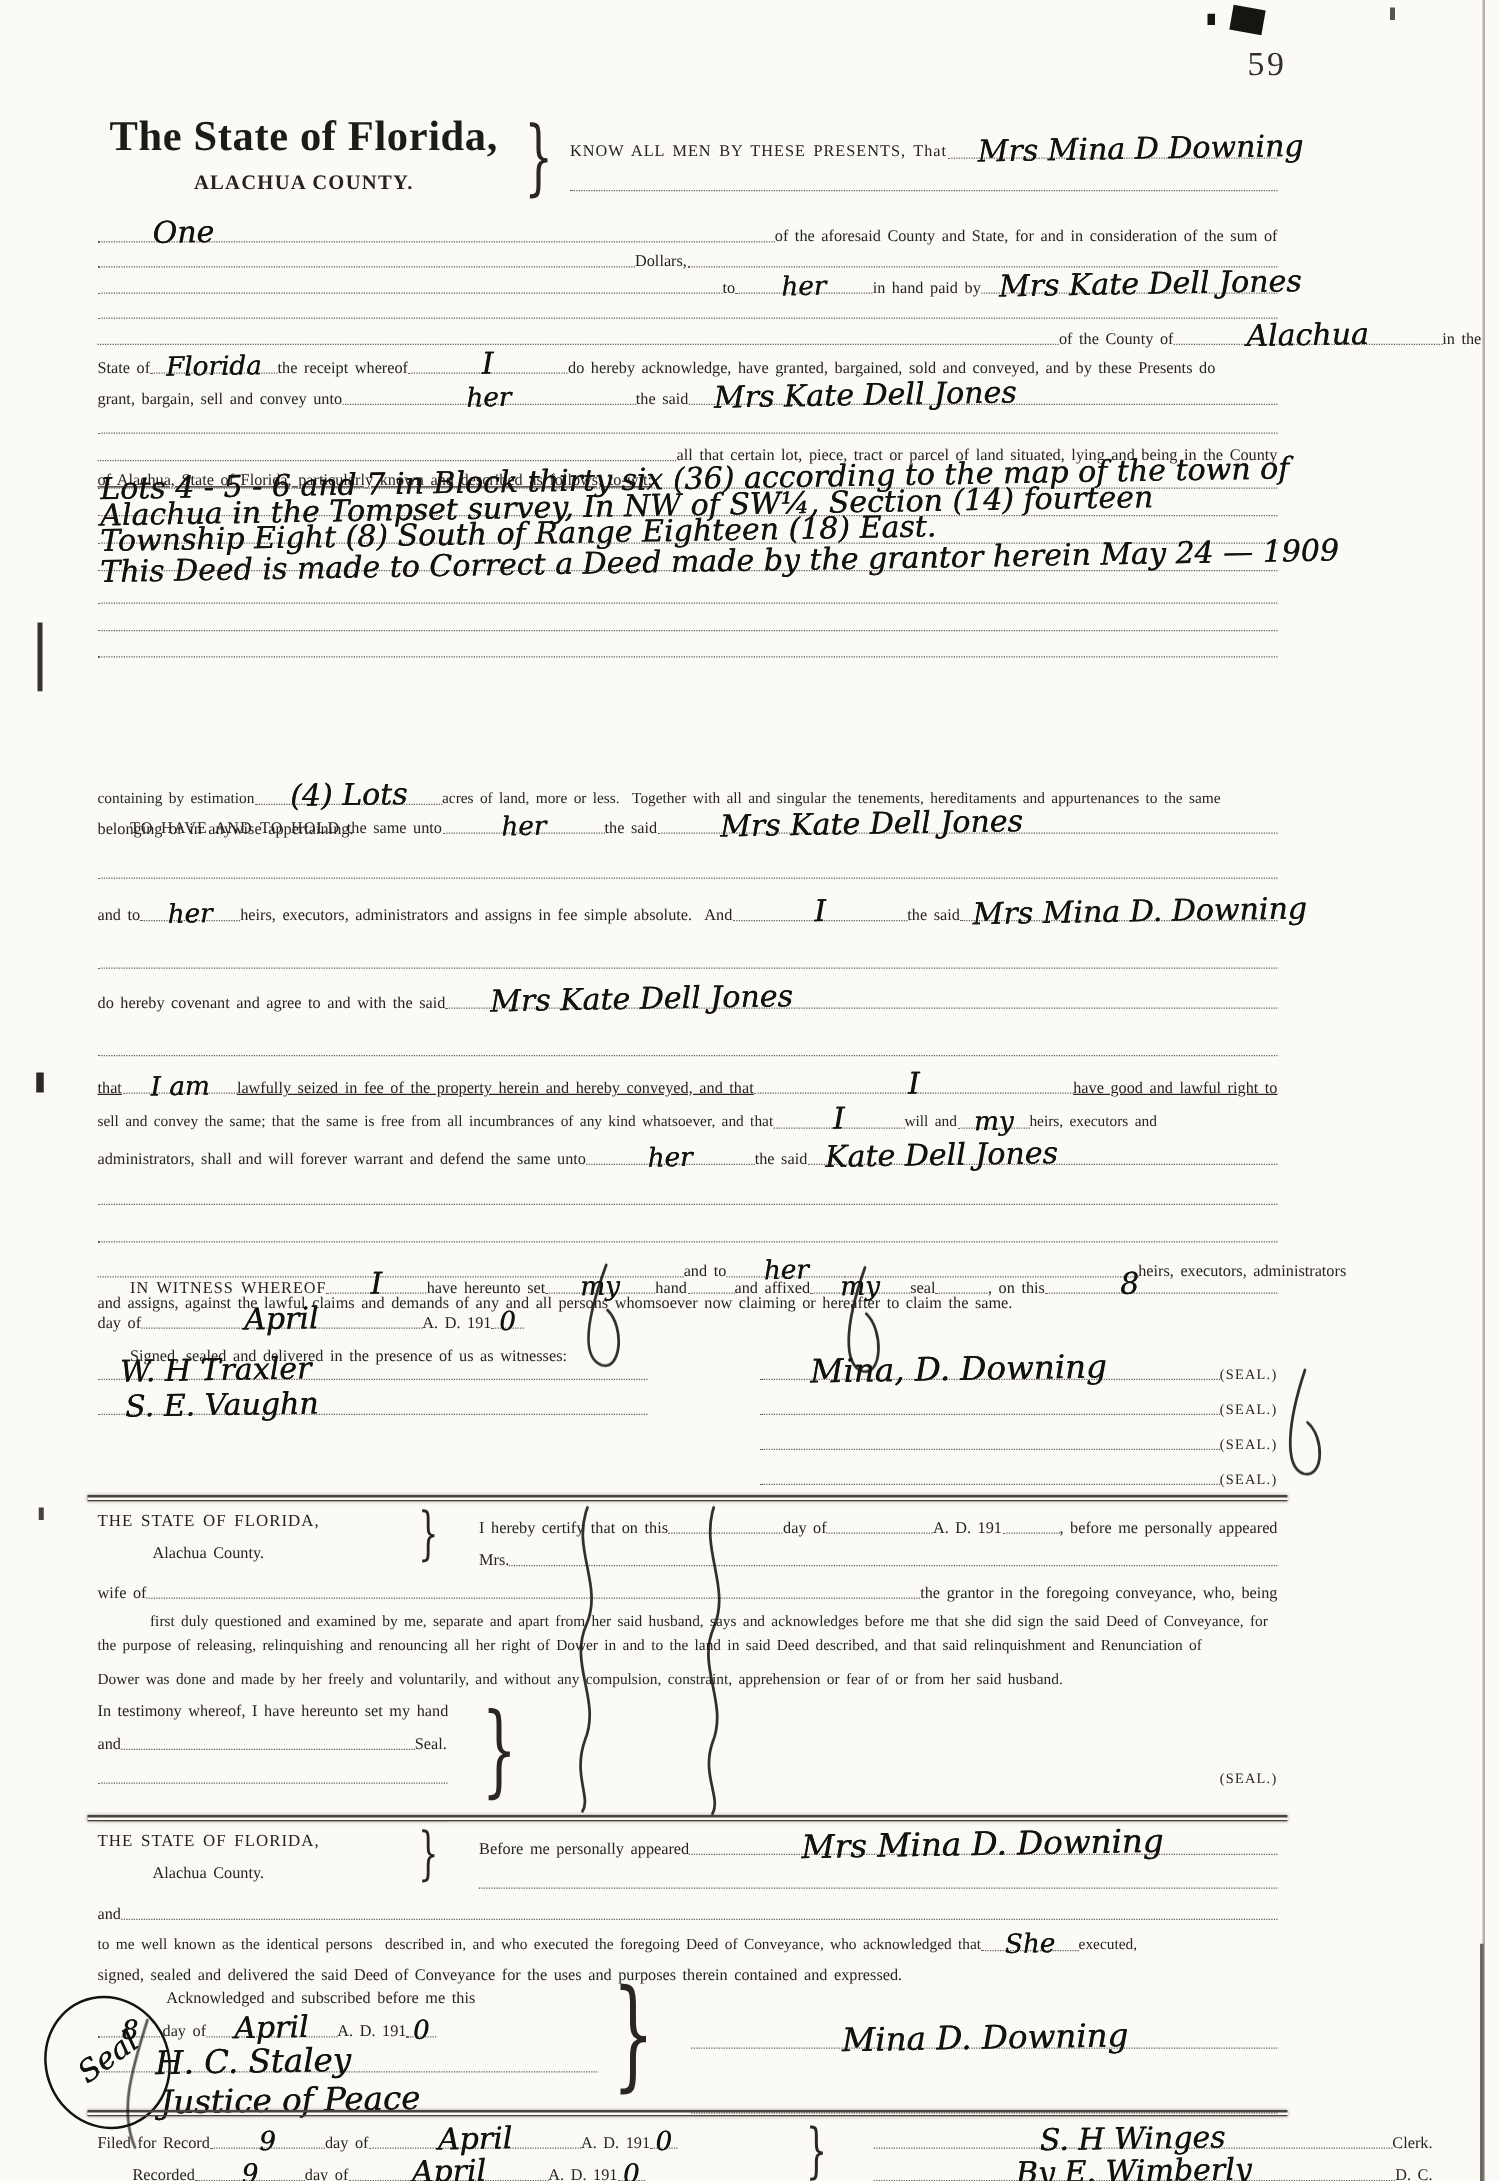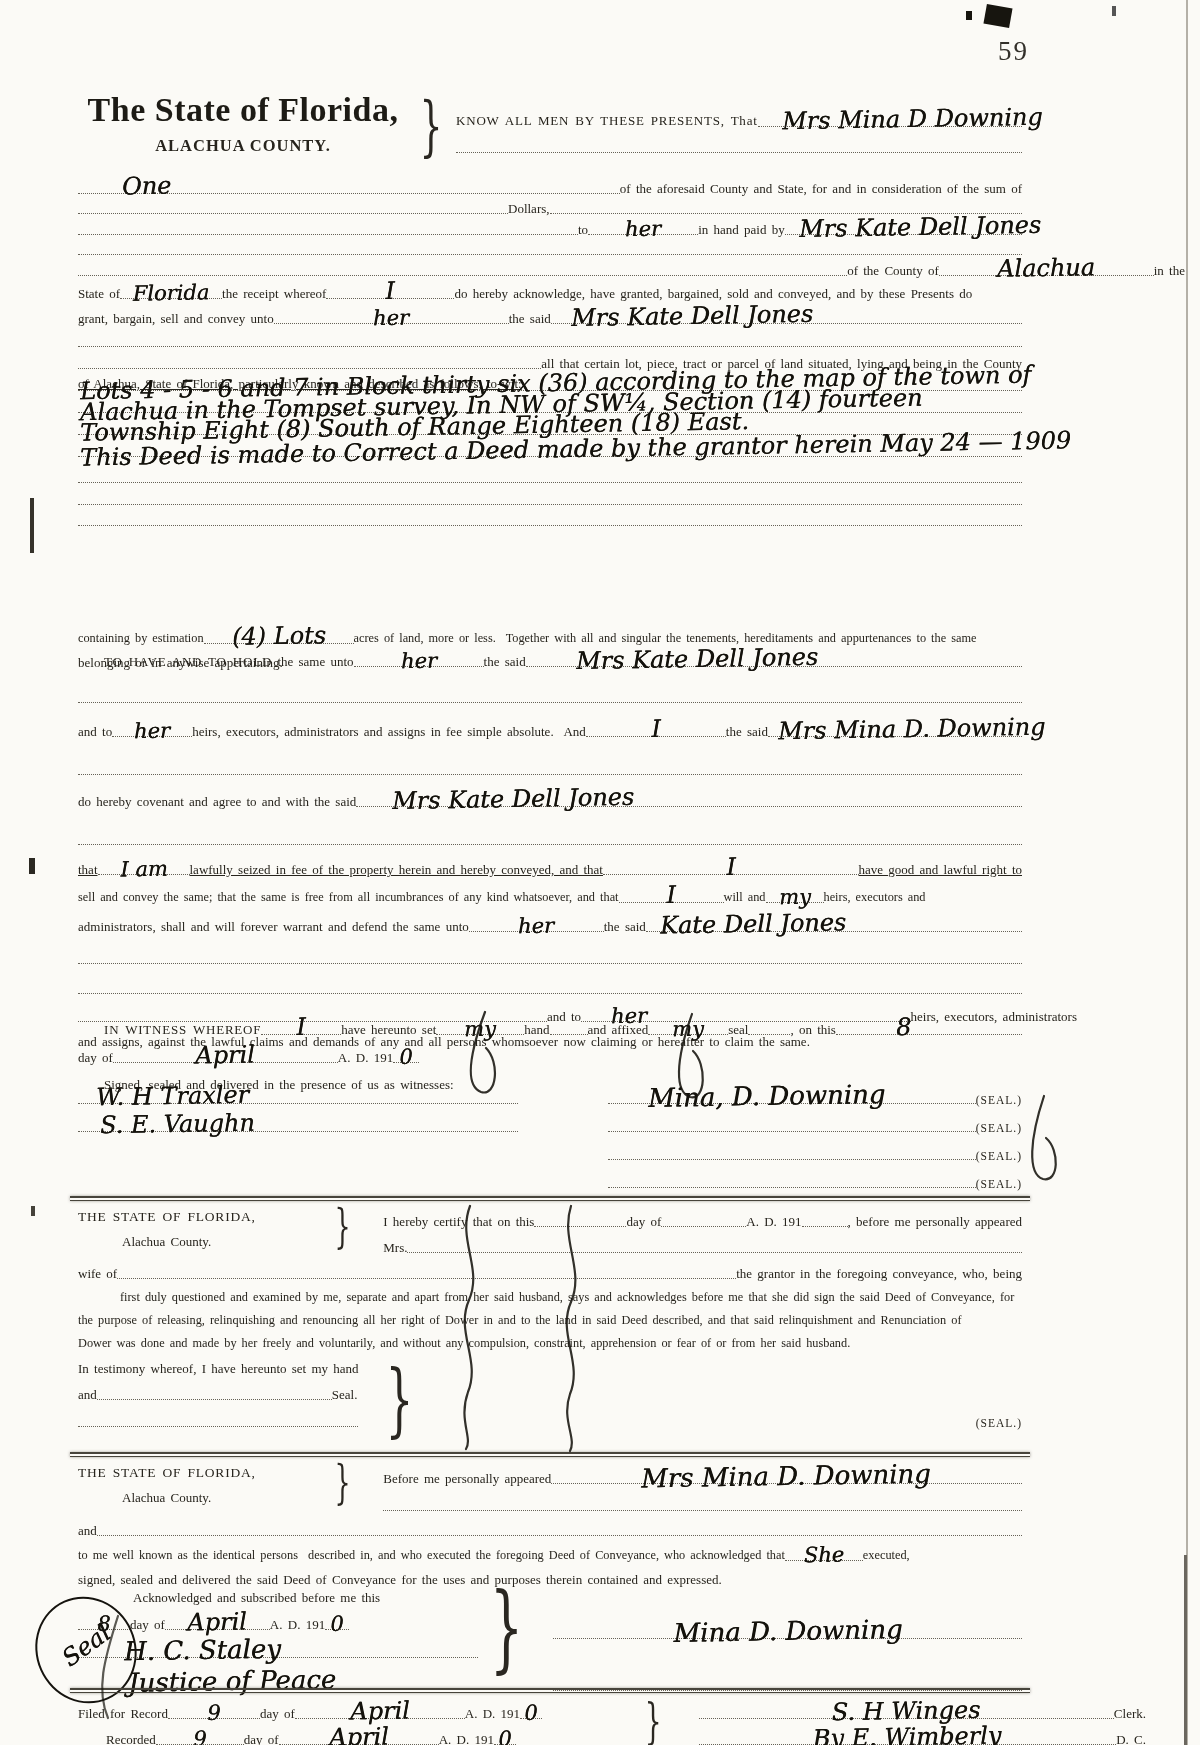--- a/index.html
+++ b/index.html
@@ -374,21 +374,21 @@
       </div>
     </div>
     <div class="fl" style="height:26px;">
       <span class="t">wife of</span>
       <span class="d"></span>
       <span class="t">the grantor in the foregoing conveyance, who, being</span>
     </div>
     <div class="fl" style="height:24px;margin-left:42px;">
       <span class="t sm">first duly questioned and examined by me, separate and apart from her said husband, says and acknowledges before me that she did sign the said Deed of Conveyance, for</span>
     </div>
-    <div class="fl" style="height:23px;">
+    <div class="fl" style="height:23px;align-items:center;">
       <span class="t sm">the purpose of releasing, relinquishing and renouncing all her right of Dower in and to the land in said Deed described, and that said relinquishment and Renunciation of</span>
     </div>
     <div class="fl" style="height:23px;">
       <span class="t sm">Dower was done and made by her freely and voluntarily, and without any compulsion, constraint, apprehension or fear of or from her said husband.</span>
     </div>
     <div class="fl" style="height:25px;">
       <span class="t">In testimony whereof, I have hereunto set my hand</span>
     </div>
     <div class="fl" style="height:26px;">
       <span class="t">and</span>

